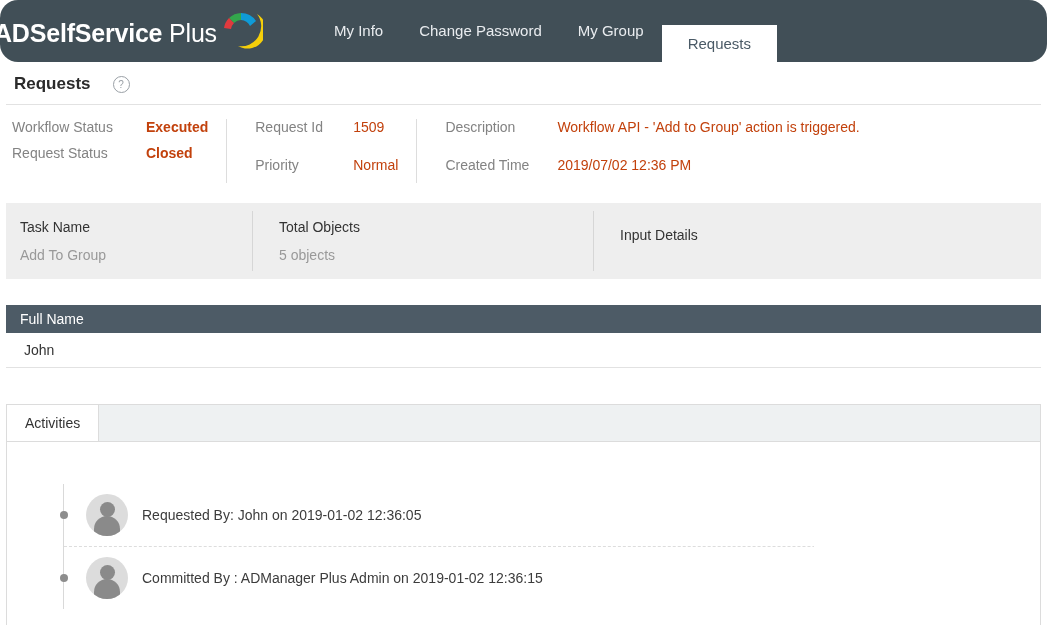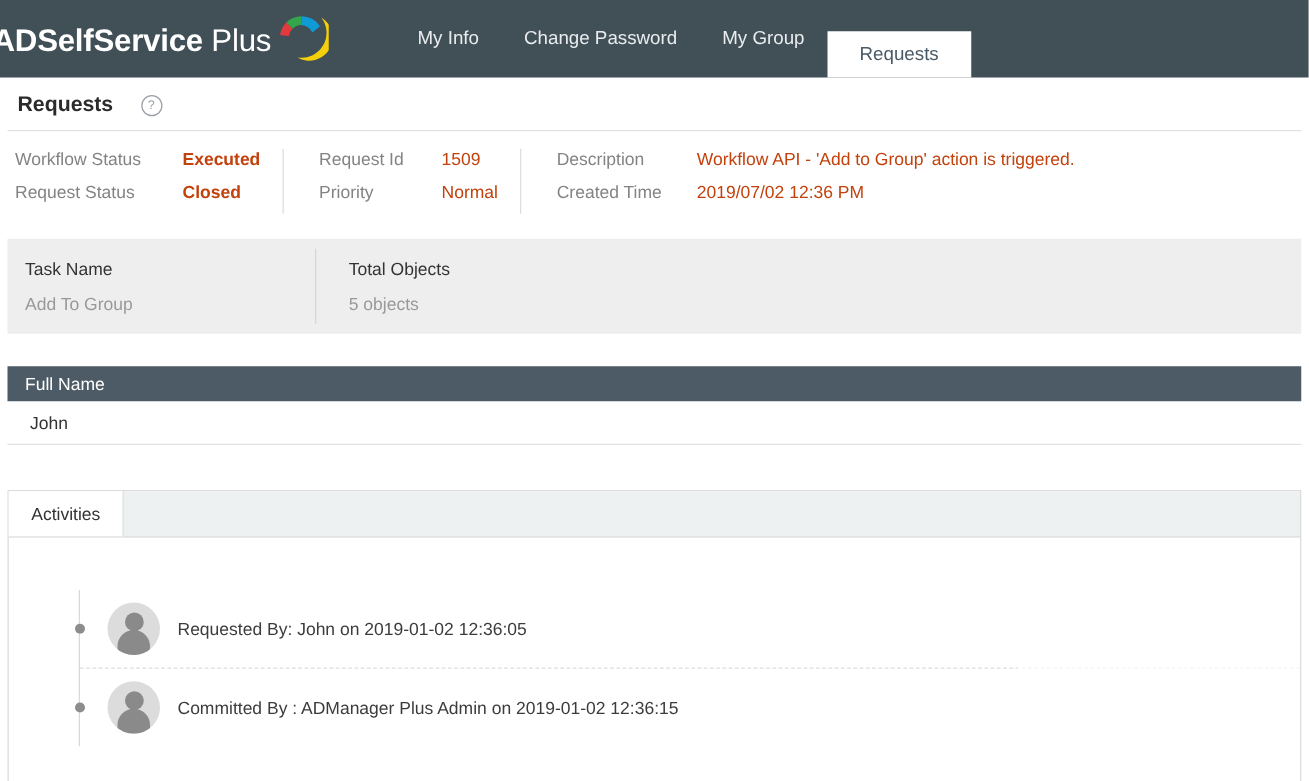--- a/index.html
+++ b/index.html
@@ -16,20 +16,21 @@
     position: relative;
   }
 
   
   .header {
     height: 62px;
     background: #414f57;
     position: relative;
     display: flex;
     align-items: flex-start;
+    border-radius: 18px;
   }
   .brand {
     position: absolute;
     left: -6px;
     top: 16px;
     display: flex;
     align-items: center;
     height: 34px;
   }
   .brand-text {
@@ -109,20 +110,21 @@
   .sum-col {
     display: flex;
     flex-direction: column;
     justify-content: flex-start;
     padding-left: 12px;
   }
   .sum-col.div {
     border-left: 1px solid #dddddd;
     padding-left: 28px;
     margin-left: 18px;
+    gap: 12px;
   }
   .sum-row {
     display: flex;
     align-items: baseline;
     height: 26px;
   }
   .sum-label {
     color: #838383;
     font-size: 14px;
   }
@@ -352,20 +354,24 @@
 </div>
 
 <div class="task-panel">
   <div class="task-cell" style="width:232px">
     <div class="task-head">Task Name</div>
     <div class="task-sub">Add To Group</div>
   </div>
   <div class="task-cell b" style="width:314px">
     <div class="task-head">Total Objects</div>
     <div class="task-sub">5 objects</div>
+  </div>
+  <div class="task-cell b" style="flex:1">
+    <div class="task-head">Input Details</div>
+    <div class="task-sub"></div>
   </div>
 </div>
 
 <div class="obj-table">
   <div class="obj-thead">
     <div class="obj-th">Full Name</div>
   </div>
   <div class="obj-row">
     <div class="obj-td">John</div>
   </div>

